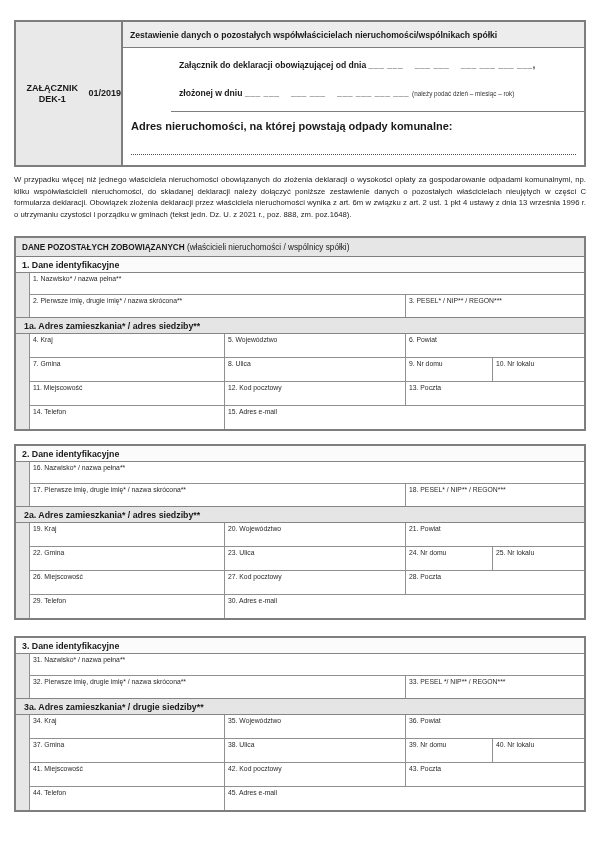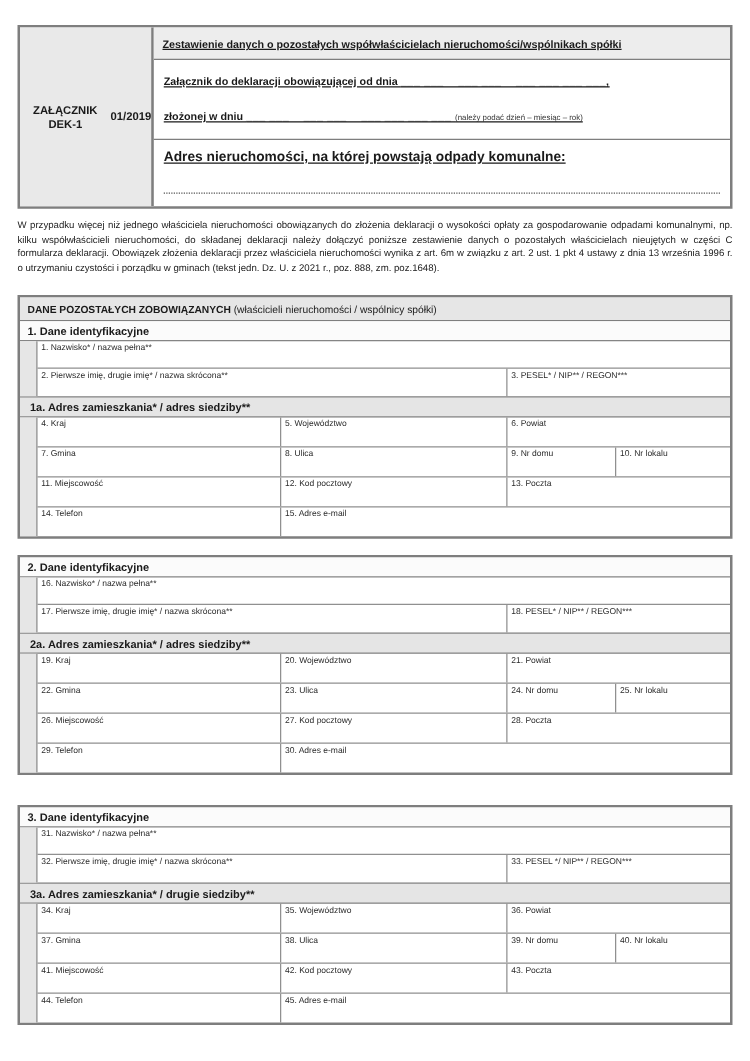--- a/index.html
+++ b/index.html
@@ -7,44 +7,44 @@
     width:600px;height:849px;background:#ffffff;position:relative;
     font-family:"Liberation Sans", sans-serif;color:#1a1a1a;overflow:hidden;
   }
   
   .hdr{margin:20px 14px 0 14px;border:2px solid #7e7e7e;display:flex;box-sizing:border-box;}
   .hdr-left{
     width:105px;background:#e9e9e9;border-right:2px solid #7e7e7e;
     display:flex;flex-direction:row;justify-content:center;align-items:center;
     font-weight:bold;font-size:9px;line-height:11px;text-align:center;
   }
-  .hdr-right{flex:1;display:flex;flex-direction:column;min-width:0;text-decoration:underline;}
+  .hdr-right{flex:1;display:flex;flex-direction:column;min-width:0;}
   .hdr-title{
     background:#ededed;border-bottom:1.5px solid #7e7e7e;
     font-weight:bold;font-size:8.6px;padding:8px 7px 7px 7px;
   }
-  .hdr-mid{border-bottom:1.5px solid #7e7e7e;padding:12px 8px 13px 8px;font-size:8.6px;}
+  .hdr-mid{border-bottom:1.5px solid #7e7e7e;padding:12px 8px 13px 8px;font-size:8.6px;margin-left:48px;}
   .hdr-line{font-weight:bold;white-space:nowrap;}
   .hdr-line + .hdr-line{margin-top:18px;}
   .blanks{font-weight:bold;white-space:pre;letter-spacing:0.5px;}
   .hdr-note{font-weight:normal;font-size:6.3px;color:#333;}
   .hdr-addr{padding:8px 8px 0 8px;font-size:11px;flex:1;}
   .hdr-addr-label{font-weight:bold;}
   .dotted-line{border-bottom:1.5px dotted #555;height:22px;margin:0 0 10px 0;}
   
   .intro{margin:7px 14px 0 14px;font-size:7.7px;line-height:11.6px;text-align:justify;color:#222;}
   .notice{
     margin:9px 14px 0 14px;text-align:center;font-weight:bold;font-size:7.7px;
     text-decoration:underline;letter-spacing:0.1px;
   }
   
   .sec{margin:0 14px;border:2px solid #7e7e7e;box-sizing:border-box;background:#fff;}
   .sec1{margin-top:16px;}
   .sec2{margin-top:13px;}
-  .sec3{margin-top:24px;}
+  .sec3{margin-top:16px;}
   .sec-mainhdr{
     background:#e6e6e6;border-bottom:1.5px solid #7e7e7e;
     padding:5px 6px 4px 6px;font-size:8.2px;
   }
   .sec-mainhdr .b{font-weight:bold;}
   .sec-idhdr{
     background:#fbfbfb;padding:3px 6px 2px 6px;font-weight:bold;font-size:8.8px;
     border-bottom:1px solid #858585;
   }
   .sec-addrhdr{

